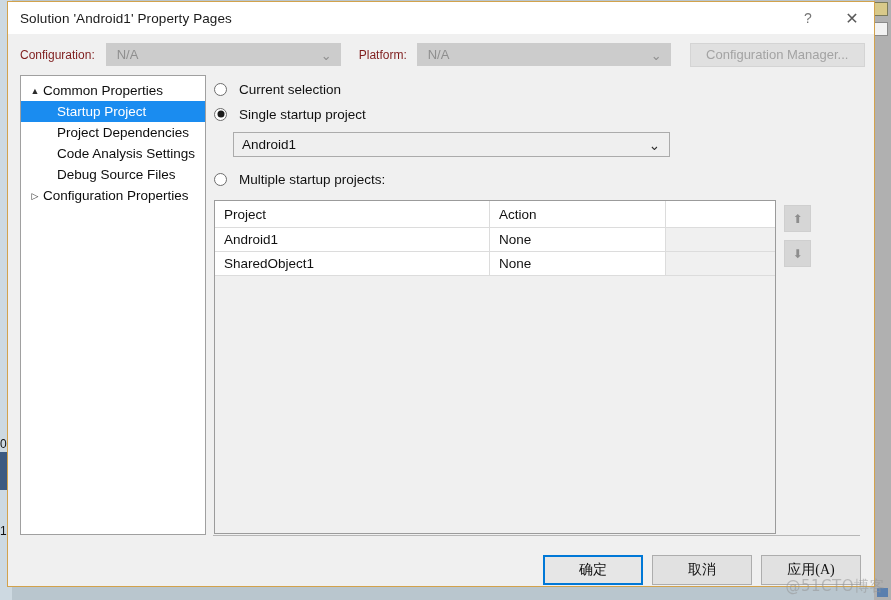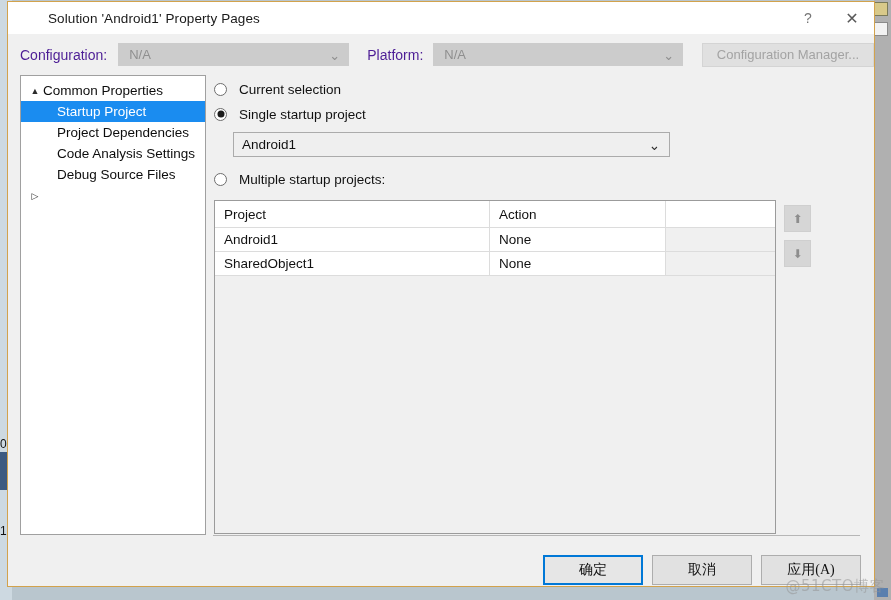--- a/index.html
+++ b/index.html
@@ -92,21 +92,20 @@
   }
 
   
   .titlebar {
     height: 32px;
     background: #ffffff;
     display: flex;
     align-items: center;
     flex: 0 0 auto;
     position: relative;
-    padding-left: 28px;
   }
   .titlebar .title-text {
     margin-left: 12px;
     font-size: 13.5px;
     color: #1a1a1a;
     letter-spacing: .1px;
     white-space: nowrap;
   }
   .titlebar .tb-spacer { flex: 1 1 auto; }
   .tb-btn {
@@ -124,22 +123,22 @@
   
   .config-row {
     height: 41px;
     display: flex;
     align-items: center;
     flex: 0 0 auto;
     padding: 0 0 0 12px;
     box-sizing: border-box;
   }
   .cfg-label {
-    font-size: 14px;
-    color: #4c1d95;
+    font-size: 12px;
+    color: #7f1d1d;
     white-space: nowrap;
   }
   .combo-disabled {
     height: 23px;
     background: #cccccc;
     border: 1px solid #cccccc;
     box-sizing: border-box;
     display: flex;
     align-items: center;
     position: relative;
@@ -440,20 +439,21 @@
         <span>Project Dependencies</span>
       </div>
       <div class="tree-node child">
         <span>Code Analysis Settings</span>
       </div>
       <div class="tree-node child">
         <span>Debug Source Files</span>
       </div>
       <div class="tree-node root">
         <span class="tw">▷</span>
+        <span>Configuration Properties</span>
       </div>
     </div>
 
     <div class="content">
 
       <div class="radio-row">
         <span class="radio"></span>
         <span>Current selection</span>
       </div>
 

